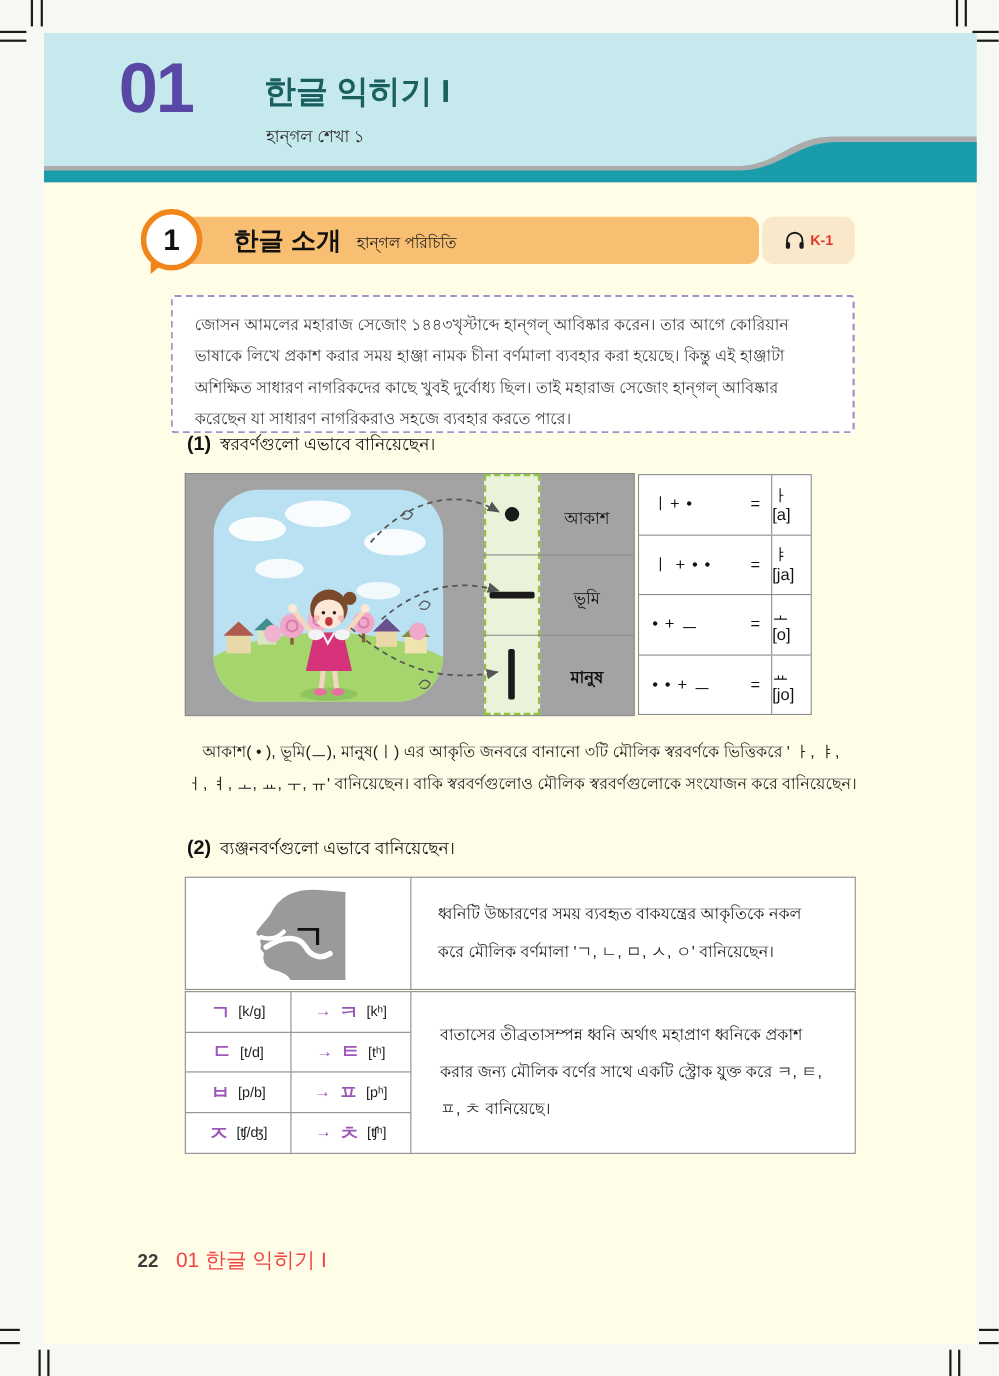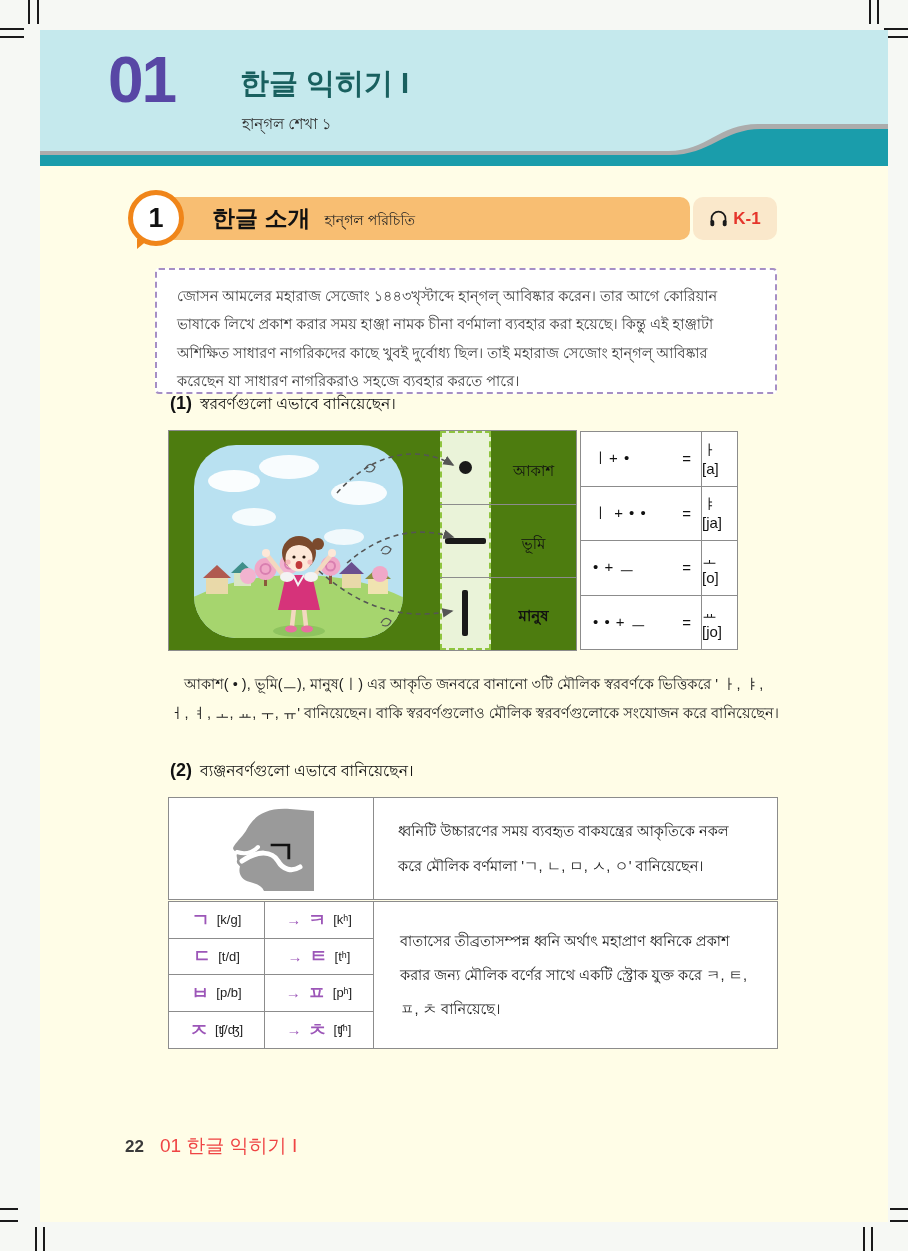--- a/index.html
+++ b/index.html
@@ -23,21 +23,21 @@
     position:absolute;left:68px;top:18px;font-size:64px;font-weight:800;
     color:#5847a5;letter-spacing:-2px;line-height:1;
   }
   .chapter-title{position:absolute;left:200px;top:34px;font-size:29px;font-weight:bold;color:#19605f;}
   .chapter-sub{position:absolute;left:202px;top:82px;font-size:15px;color:#2d2d2d;}
   
   .section-bar{position:absolute;left:120px;top:167px;width:530px;height:43px;background:#f8be72;border-radius:10px;display:flex;align-items:center;}
   .section-kr{font-size:23px;font-weight:bold;color:#111;margin-left:52px;}
   .section-bn{font-size:14px;color:#222;margin-left:14px;margin-top:4px;}
   .audio-chip{position:absolute;left:653px;top:167px;width:84px;height:43px;background:#fae8cb;border-radius:10px;display:flex;align-items:center;justify-content:center;gap:5px;}
-  .audio-label{font-size:17px;font-weight:bold;color:#e5352b;}
+  .audio-label{font-size:13px;font-weight:bold;color:#e5352b;}
   .section-circle{
     position:absolute;left:88px;top:160px;width:46px;height:46px;border-radius:50%;
     background:#fff;border:5px solid #f08519;z-index:2;
     display:flex;align-items:center;justify-content:center;
     font-size:27px;font-weight:800;color:#111;
   }
   .circle-tail{
     position:absolute;left:97px;top:209px;width:0;height:0;z-index:1;
     border-left:12px solid #f08519;border-bottom:10px solid transparent;
   }
@@ -46,21 +46,21 @@
     position:absolute;left:115px;top:238px;width:622px;height:126px;
     background:#fff;border:2px dashed #a68fc5;border-radius:4px;
     box-sizing:border-box;padding:12px 20px;
     font-size:14.5px;line-height:1.95;color:#404040;
   }
   
   .subhead{position:absolute;left:130px;color:#111;display:flex;align-items:baseline;gap:8px;}
   .subhead .num{font-size:18px;font-weight:800;}
   .subhead .txt{font-size:15.5px;}
   
-  .fig-panel{position:absolute;left:128px;top:400px;width:409px;height:221px;background:#4d7c0f;border:1px solid #8c8c8c;box-sizing:border-box;}
+  .fig-panel{position:absolute;left:128px;top:400px;width:409px;height:221px;background:#a3a3a3;border:1px solid #8c8c8c;box-sizing:border-box;}
   .illustration{position:absolute;left:25px;top:14px;}
   .green-col{position:absolute;left:271px;top:0;width:51px;height:219px;background:#eaf3d9;border:2px dashed #8fc43f;box-sizing:border-box;}
   .row-line{position:absolute;left:271px;width:136px;height:1px;background:#8c8c8c;}
   .sym{position:absolute;background:#1a1a1a;}
   .sym-dot{left:290px;top:30px;width:13px;height:13px;border-radius:50%;}
   .sym-hbar{left:276px;top:107px;width:41px;height:6px;border-radius:2px;}
   .sym-vbar{left:293px;top:159px;width:6px;height:46px;border-radius:2px;}
   .origin-label{position:absolute;left:322px;width:85px;text-align:center;font-size:15px;color:#111;}
   .arrows-svg{position:absolute;left:0;top:0;width:407px;height:219px;pointer-events:none;}
   

